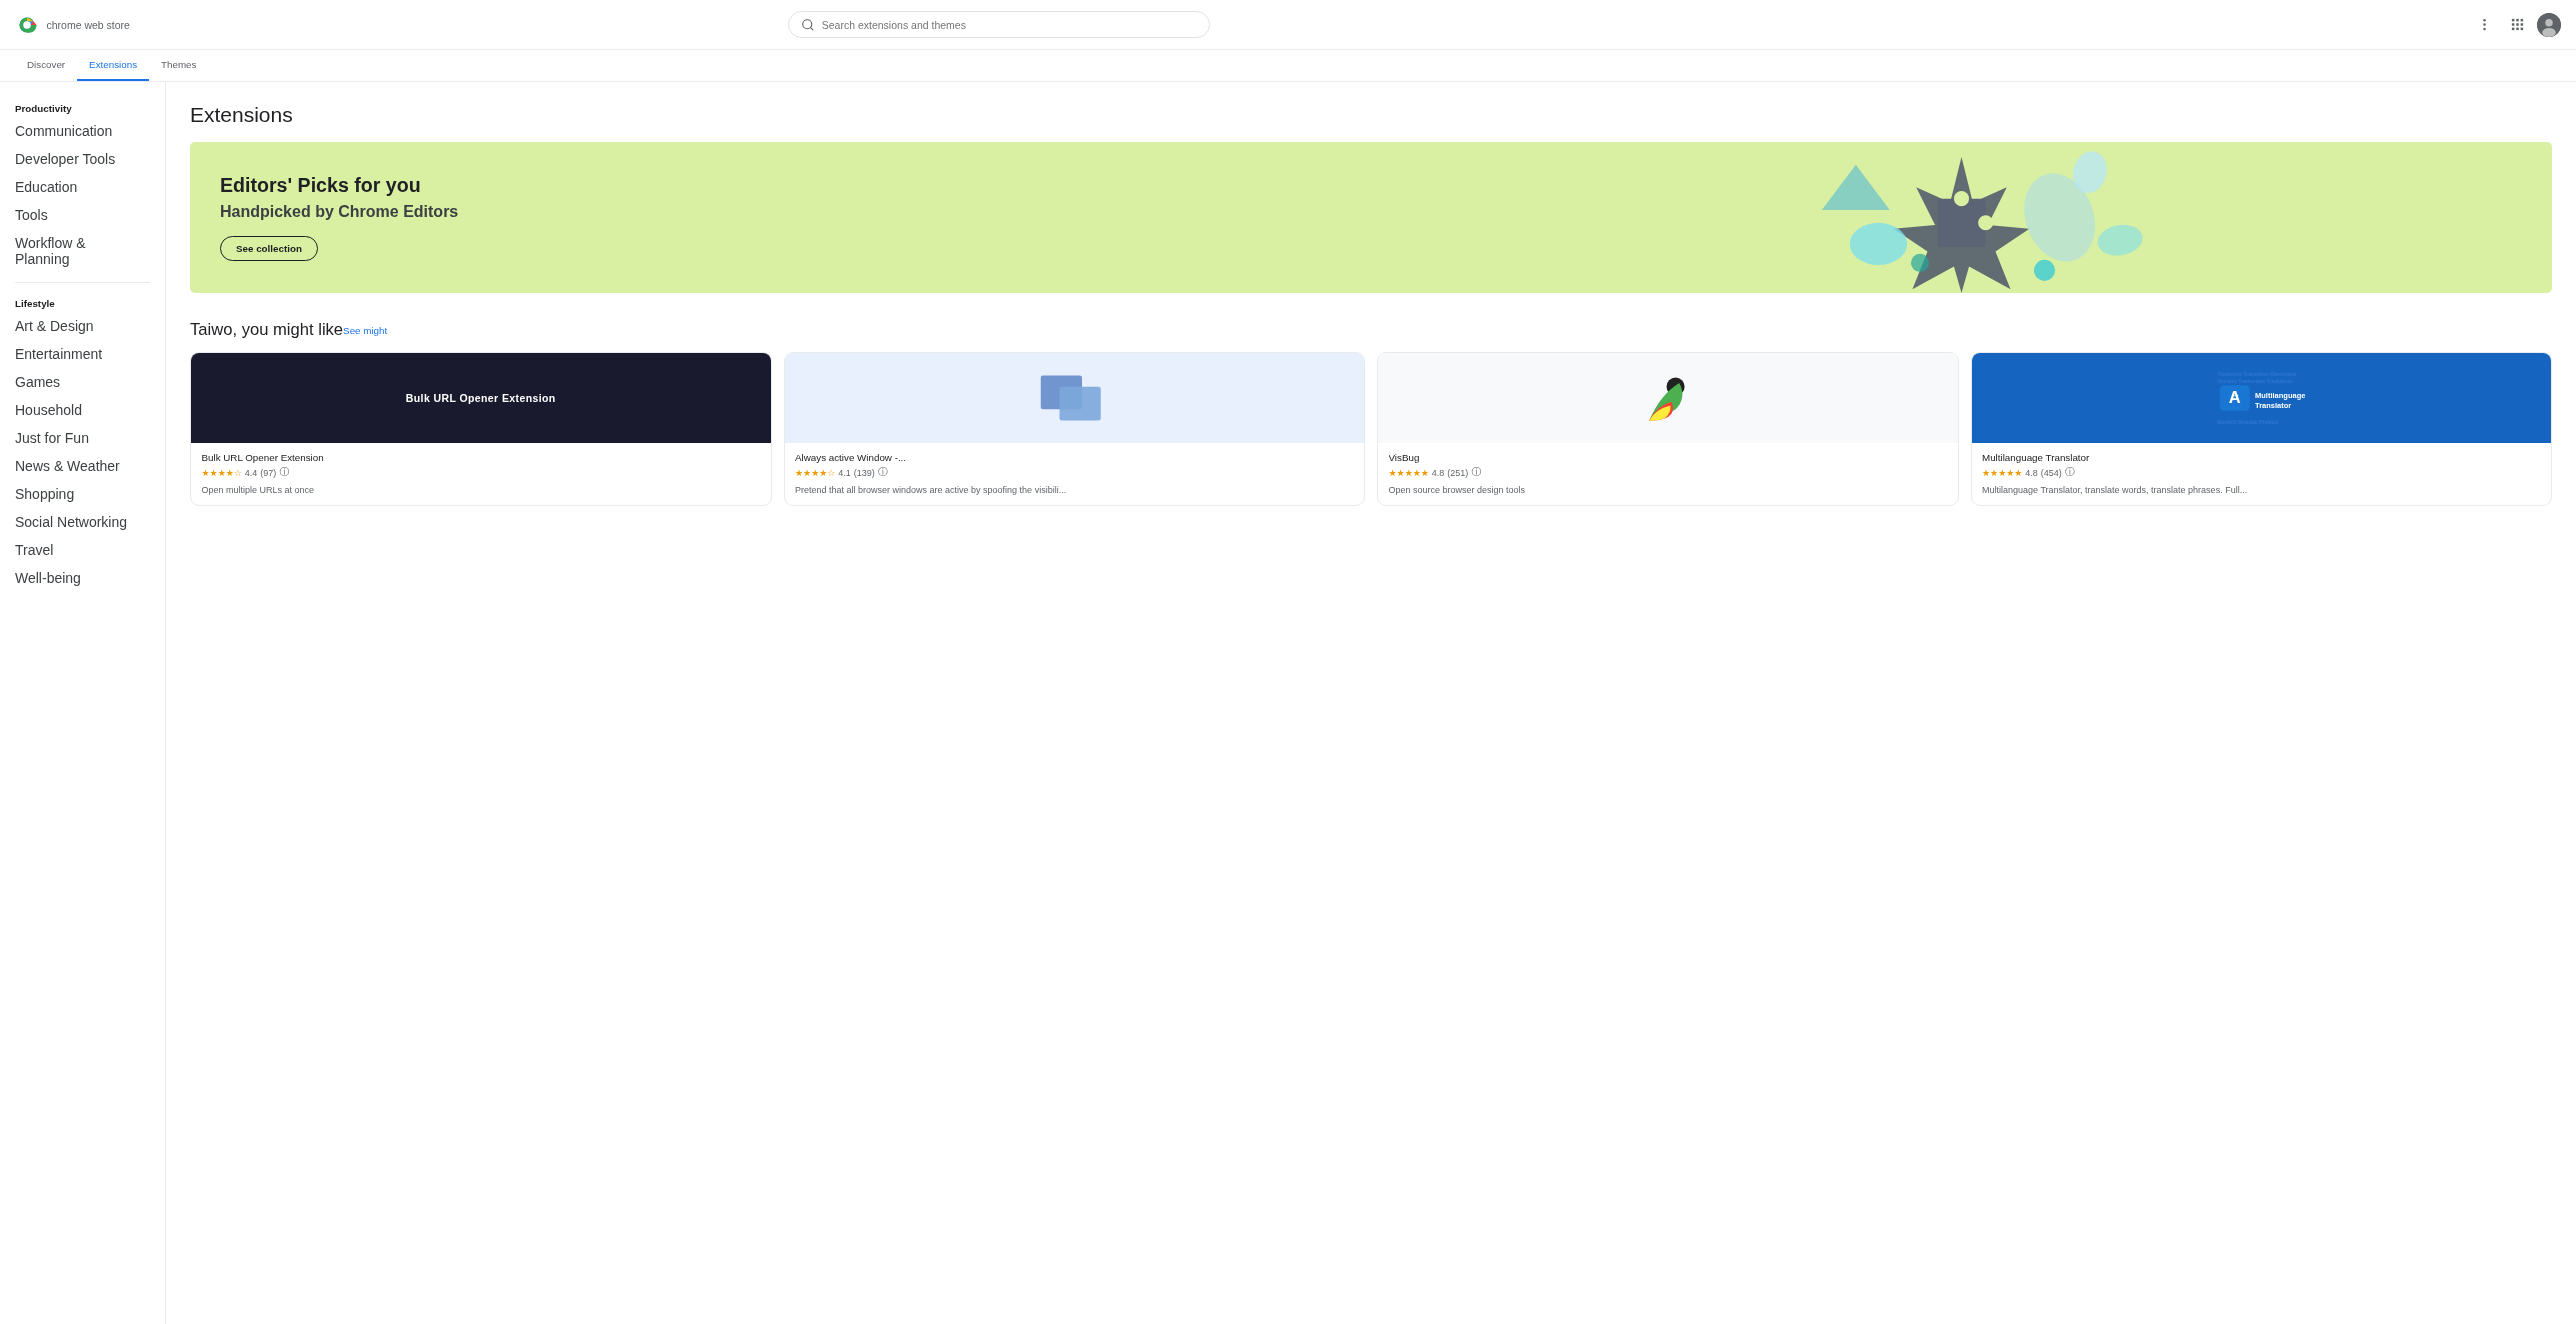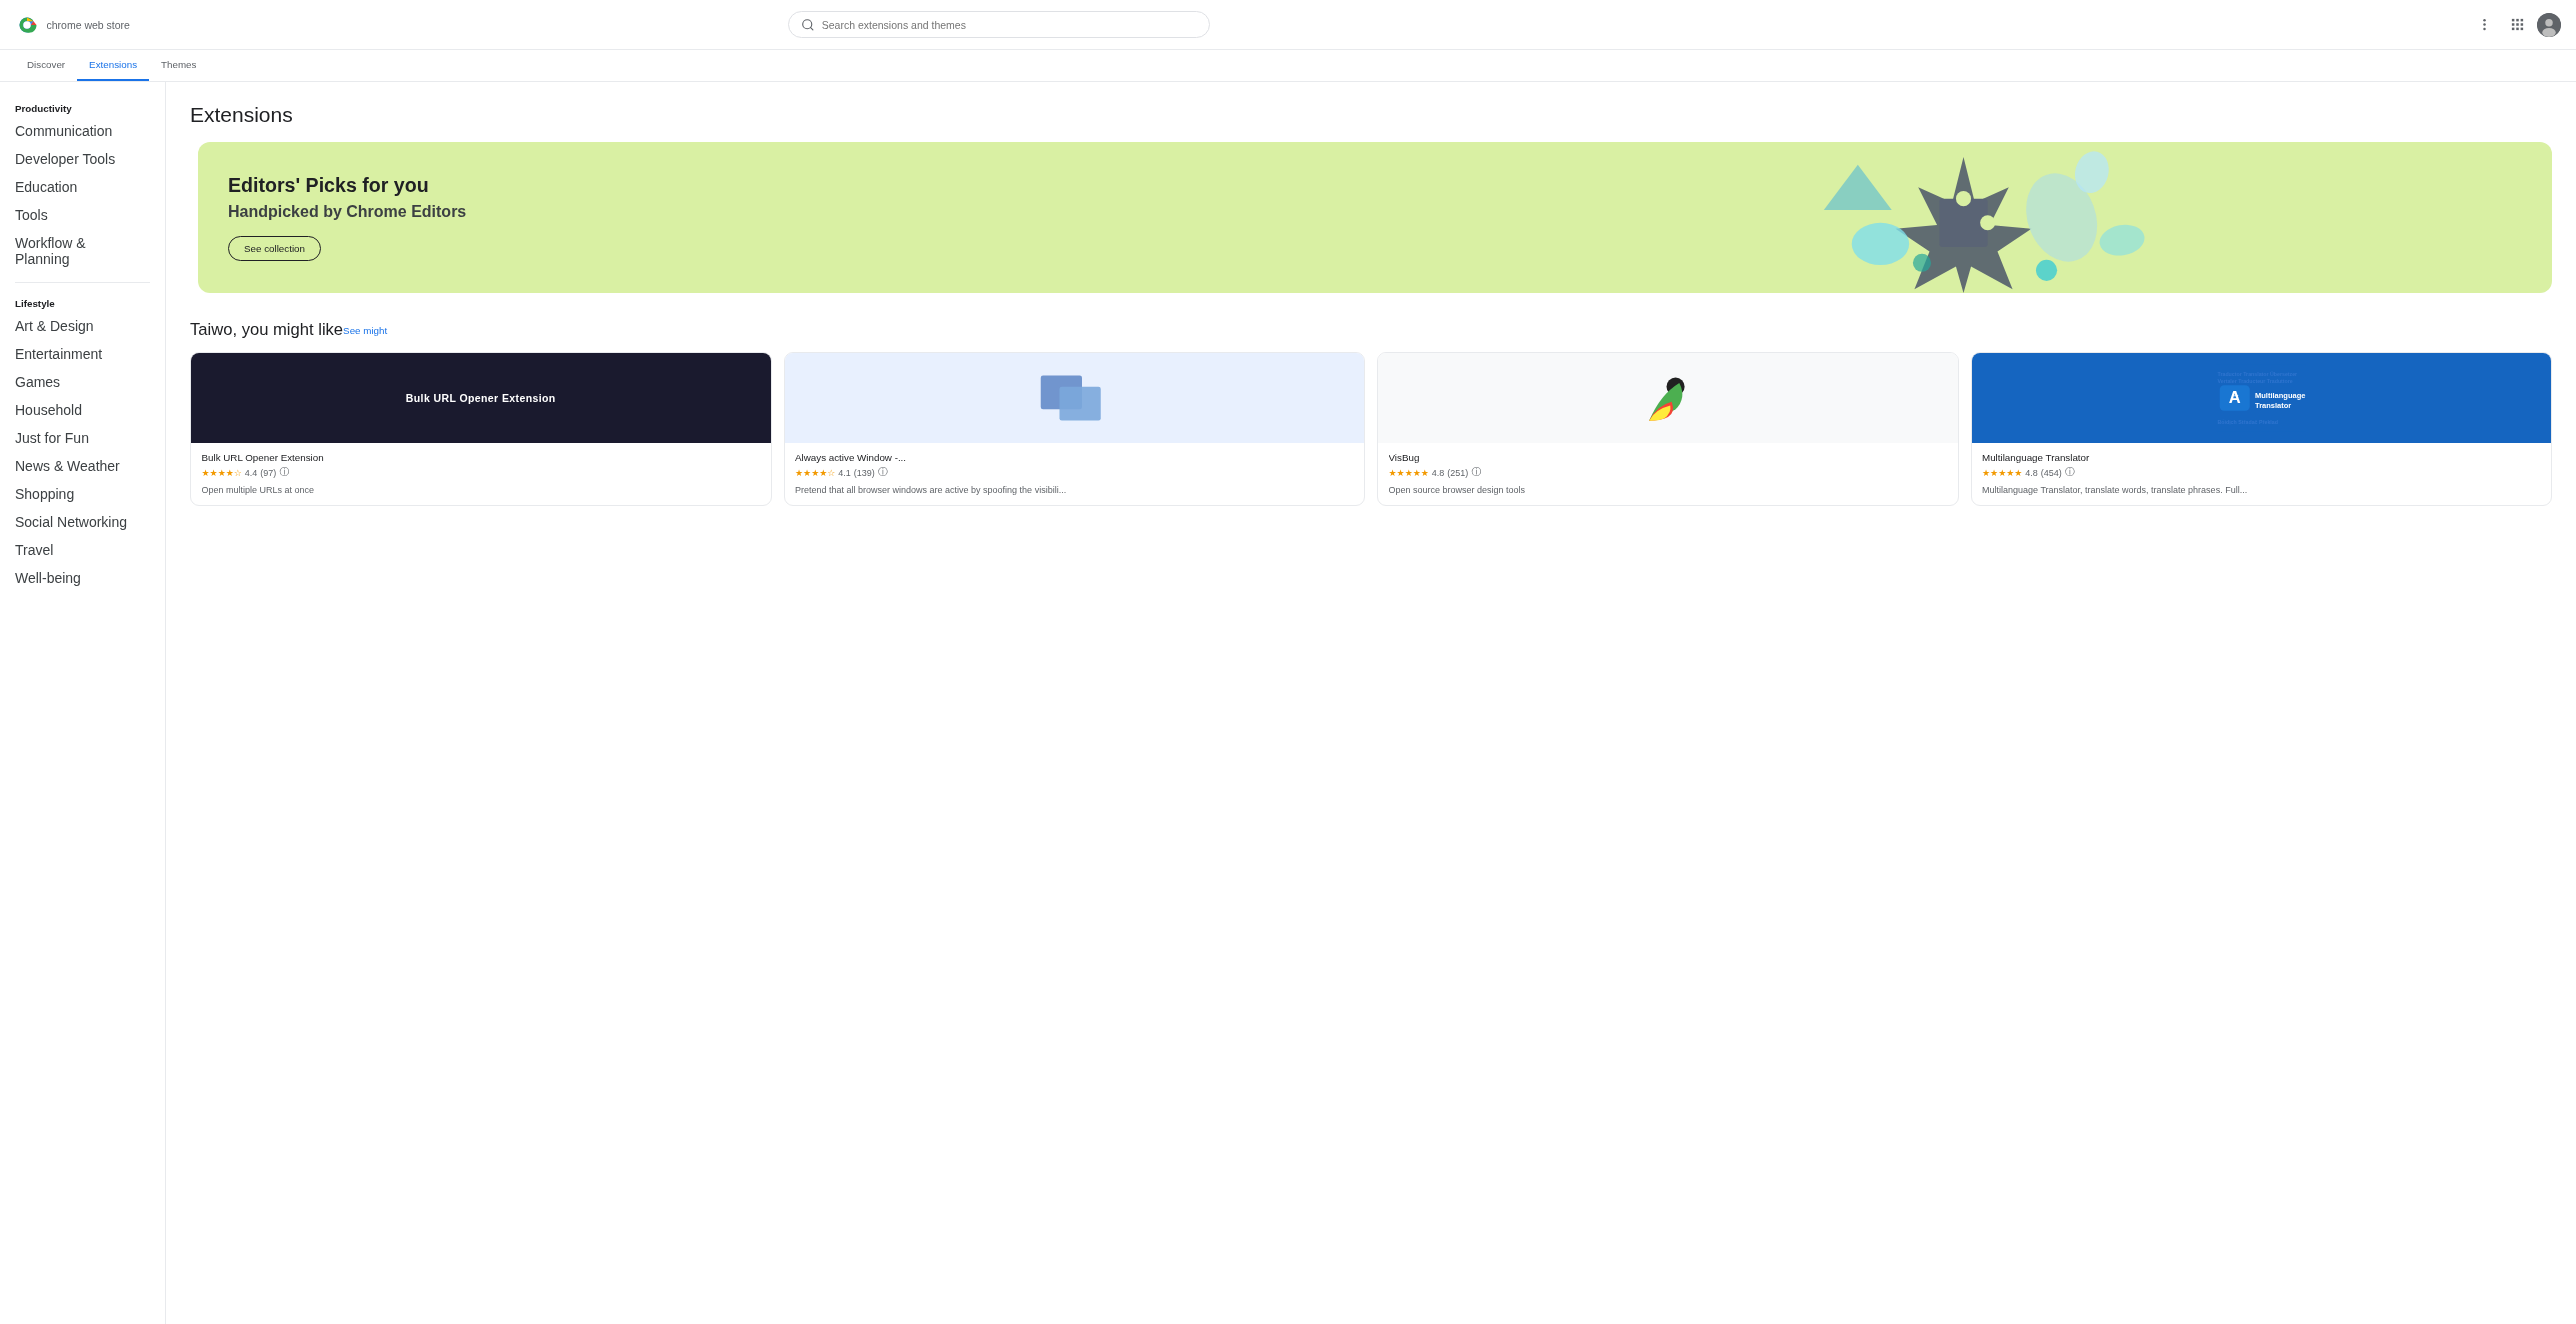--- a/index.html
+++ b/index.html
@@ -139,52 +139,51 @@
     }
     .page-title {
       font-size: 21px;
       font-weight: 500;
       color: #202124;
       margin-bottom: 15px;
     }
 
     
     .banner {
-      border-radius: 12px;
+      border-radius: 5px;
       background: #d9f0a3;
       padding: 27px 30px;
       display: flex;
       align-items: center;
       justify-content: space-between;
       margin-bottom: 27px;
       min-height: 151px;
       overflow: hidden;
       position: relative;
-      margin-left: 8px;
     }
     .banner-content { z-index: 1; }
     .banner-title {
       font-size: 19.6px;
       font-weight: 700;
       color: #202124;
       margin-bottom: 6px;
     }
     .banner-subtitle {
       font-size: 16px;
       color: #3c4043;
       margin-bottom: 15px;
       font-weight: bold;
     }
     .banner-btn {
       border: 1.5px solid #202124;
       background: transparent;
       border-radius: 15px;
       padding: 6px 15px;
       font-size: 9.8px;
-      font-weight: 400;
+      font-weight: 700;
       cursor: pointer;
       color: #202124;
     }
     .banner-illustration {
       position: absolute;
       right: 0;
       top: 0;
       bottom: 0;
       width: 50%;
       display: flex;

